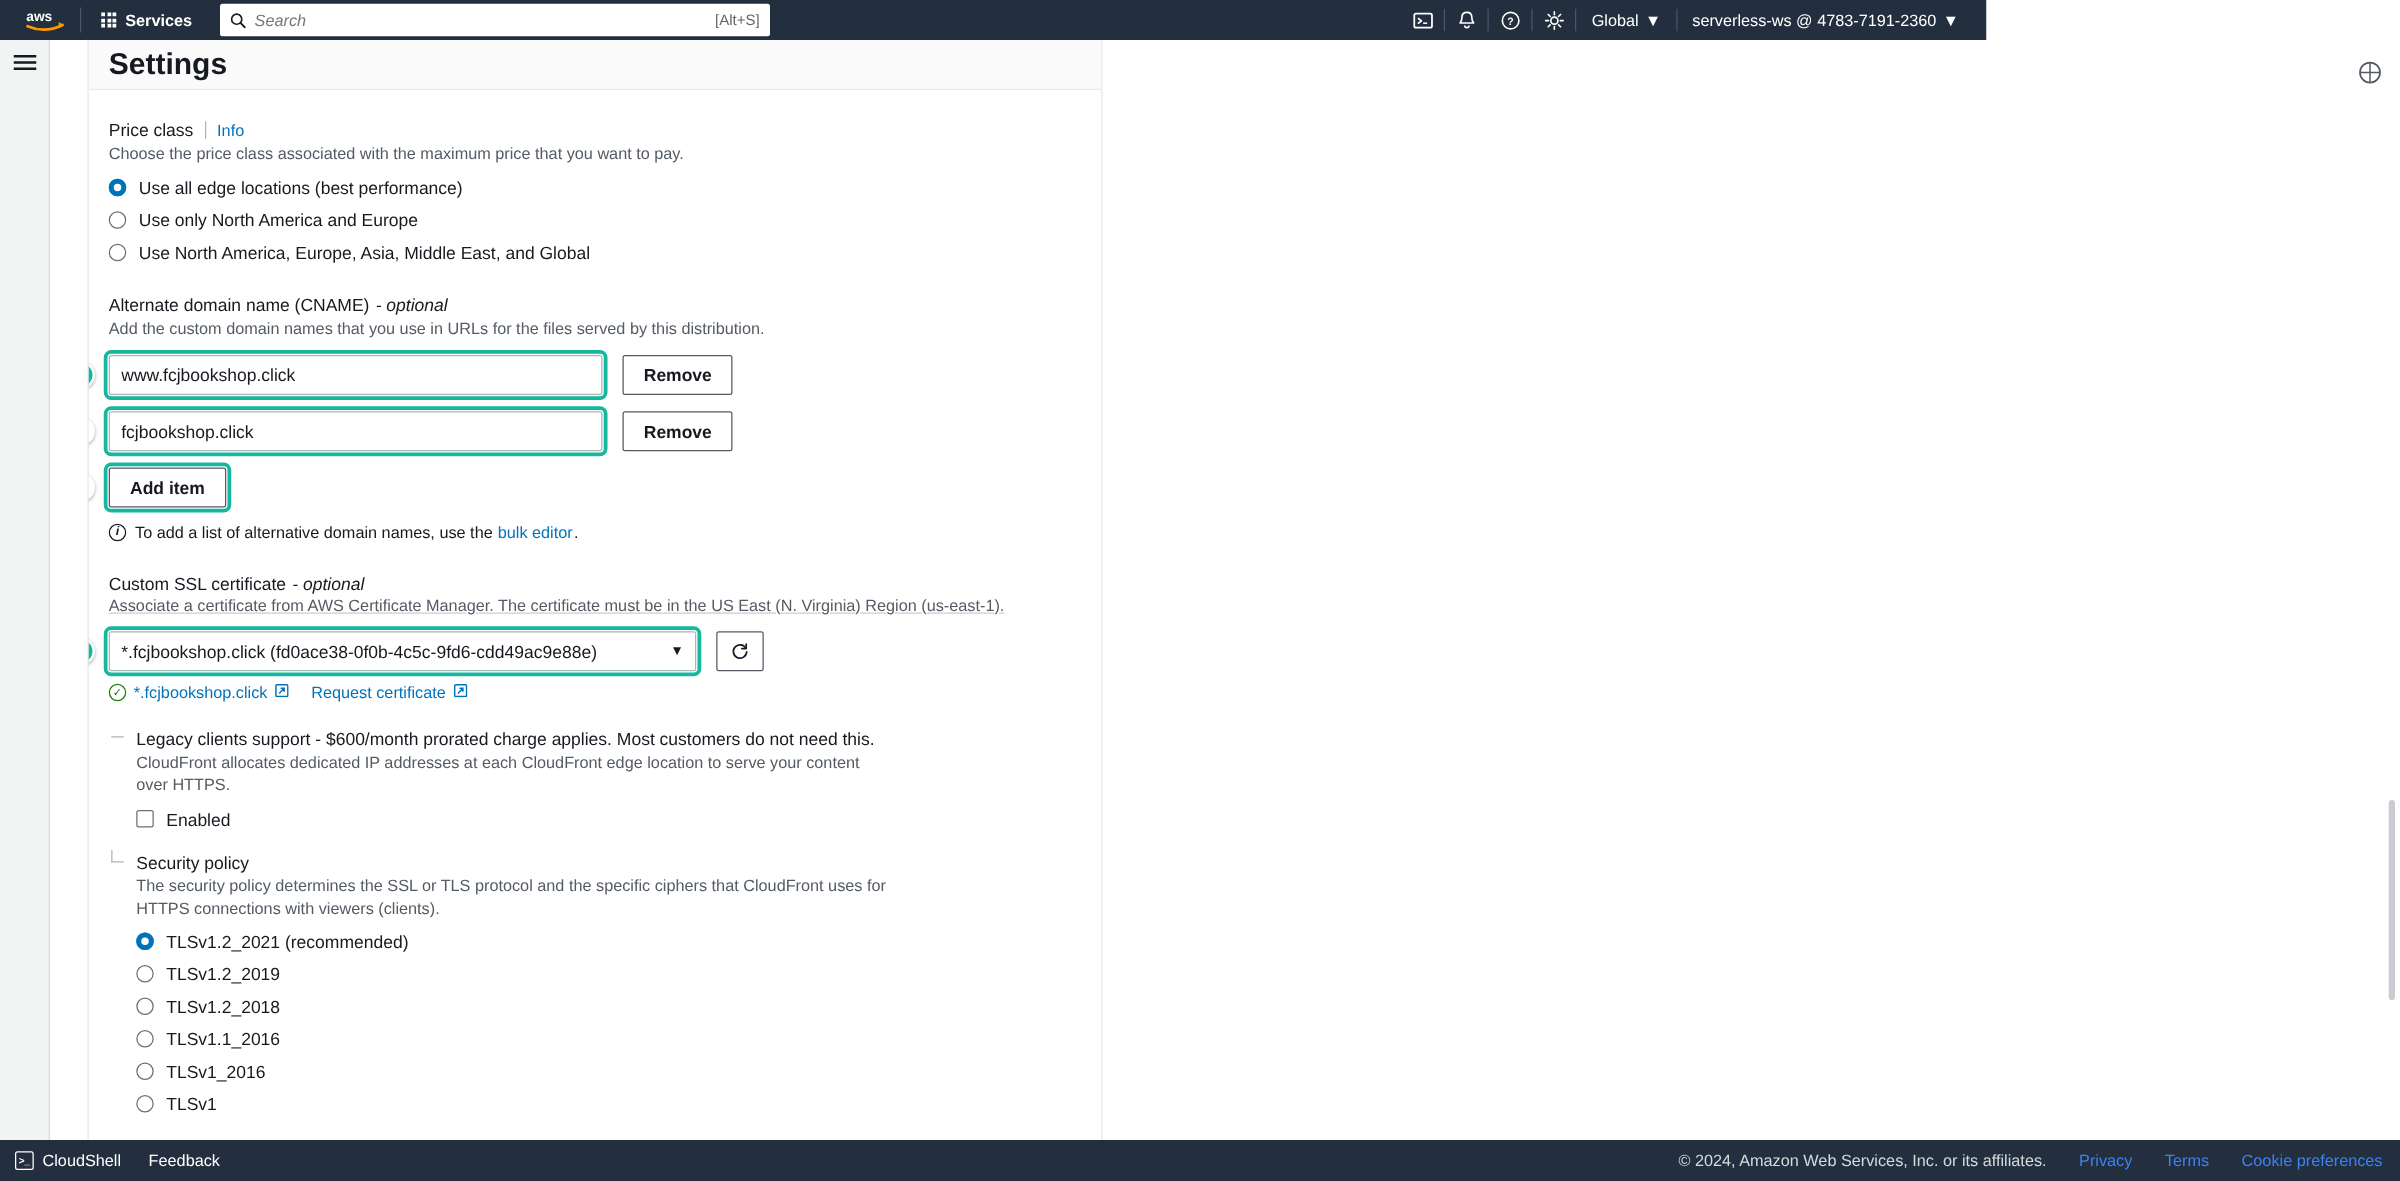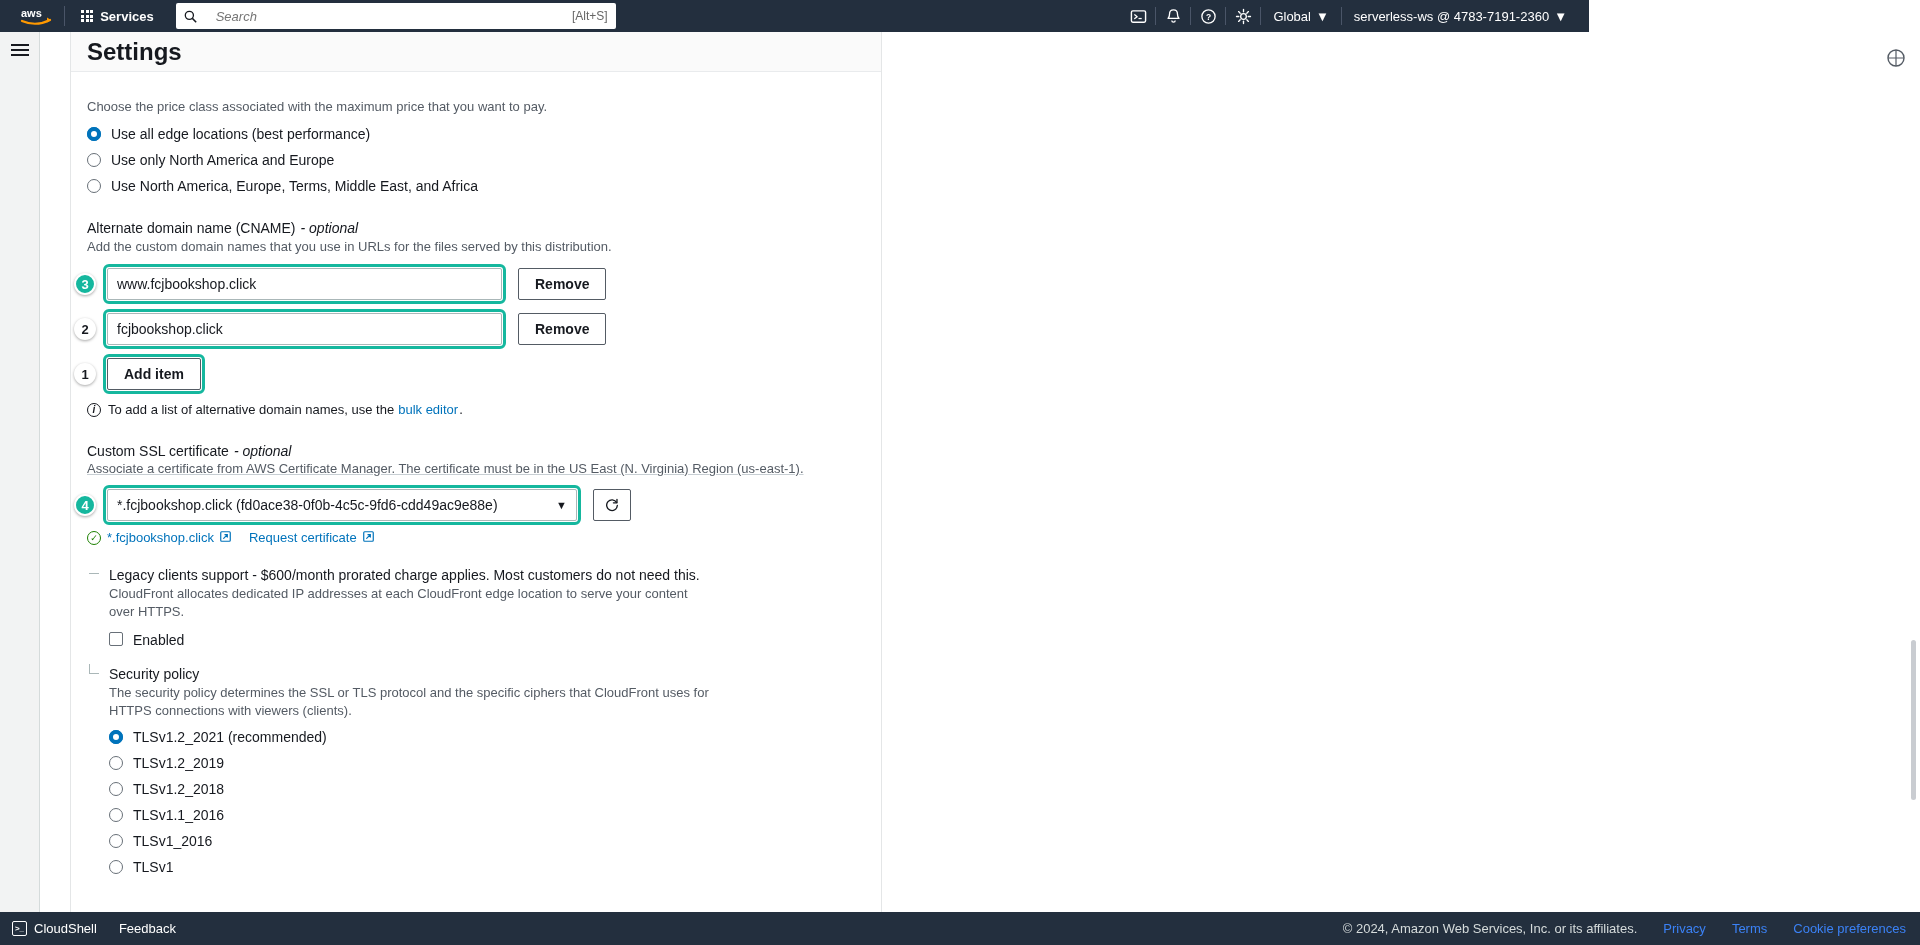--- a/index.html
+++ b/index.html
@@ -18,21 +18,20 @@
   }
   .aws-logo { width: 44px; margin-left: 14px; display:flex; align-items:center; justify-content:center; }
   .nav-sep { width: 1px; height: 20px; background: #4a5568; margin: 0 6px; }
   .services-btn { display:flex; align-items:center; gap:7px; padding: 4px 10px; font-weight:700; font-size:13px; cursor:pointer; }
   .grid-icon { display:grid; grid-template-columns: repeat(3, 3px); grid-template-rows: repeat(3, 3px); gap:1.6px; }
   .grid-icon i { display:block; width:3px; height:3px; background:#fff; }
   .searchwrap {
     margin-left: 12px; width: 440px; height: 26px; background:#fff;
     border-radius: 2px; display:flex; align-items:center; padding: 0 8px;
     position: relative;
-    gap: 12px;
   }
   .searchwrap .sicon { color:#555; font-size:13px; display:flex; align-items:center; }
   .searchwrap input {
     border:0; outline:0; flex:1; font-size:13px; font-style: italic;
     color:#444; font-family:"Liberation Sans", sans-serif; margin-left:7px;
     background: transparent;
   }
   .searchwrap .alt { color:#666; font-size:12px; font-style: normal; }
   .nav-right { margin-left:auto; display:flex; align-items:center; height:32px; padding-right: 10px; }
   .nav-icon { width:34px; height:32px; display:flex; align-items:center; justify-content:center; cursor:pointer; }
@@ -73,21 +72,21 @@
   .radio.on { border:4px solid #0073bb; background:#fff; }
   .radio.on::after {
     content:""; position:absolute; inset:-4px; border-radius:50%;
     border:1.5px solid #0073bb;
   }
 
   .sec { margin-top: 26px; }
   .label-opt { font-style: italic; color:#16191f; }
 
   
-  .row { display:flex; align-items:center; gap:16px; margin-top:10px; position:relative;margin-left:20px; }
+  .row { display:flex; align-items:center; gap:16px; margin-top:10px; position:relative; }
   .txtinput {
     width: 395px; height: 32px; border:1px solid #aab7b8; border-radius:2px;
     font-size:14px; color:#16191f; padding: 0 9px; outline:none;
     font-family:"Liberation Sans", sans-serif; background:#fff;
   }
   .btn {
     height:32px; padding: 0 16px; background:#fff; border:1px solid #545b64;
     border-radius:2px; font-size:14px; color:#16191f; font-weight:700;
     cursor:pointer; font-family:"Liberation Sans", sans-serif;
   }
@@ -265,33 +264,38 @@
 </div>
 
 <div class="panel">
   <div class="panel-head">
     <h1>Settings</h1>
   </div>
 
   <div class="panel-body">
 
     <div>
+      <div class="field-label">
+        <span>Price class</span>
+        <span class="divider"></span>
+        <span class="info-link">Info</span>
+      </div>
       <div class="field-desc">Choose the price class associated with the maximum price that you want to pay.</div>
 
       <div class="radio-row">
         <span class="radio on"></span>
         <span>Use all edge locations (best performance)</span>
       </div>
       <div class="radio-row">
         <span class="radio"></span>
         <span>Use only North America and Europe</span>
       </div>
       <div class="radio-row">
         <span class="radio"></span>
-        <span>Use North America, Europe, Terms, Middle East, and Africa</span>
+        <span>Use North America, Europe, Asia, Middle East, and Global</span>
       </div>
     </div>
 
     <div class="sec">
       <div class="field-label">
         <span>Alternate domain name (CNAME)</span>
         <span class="label-opt" style="margin-left:-4px;">- optional</span>
       </div>
       <div class="field-desc">Add the custom domain names that you use in URLs for the files served by this distribution.</div>
 

